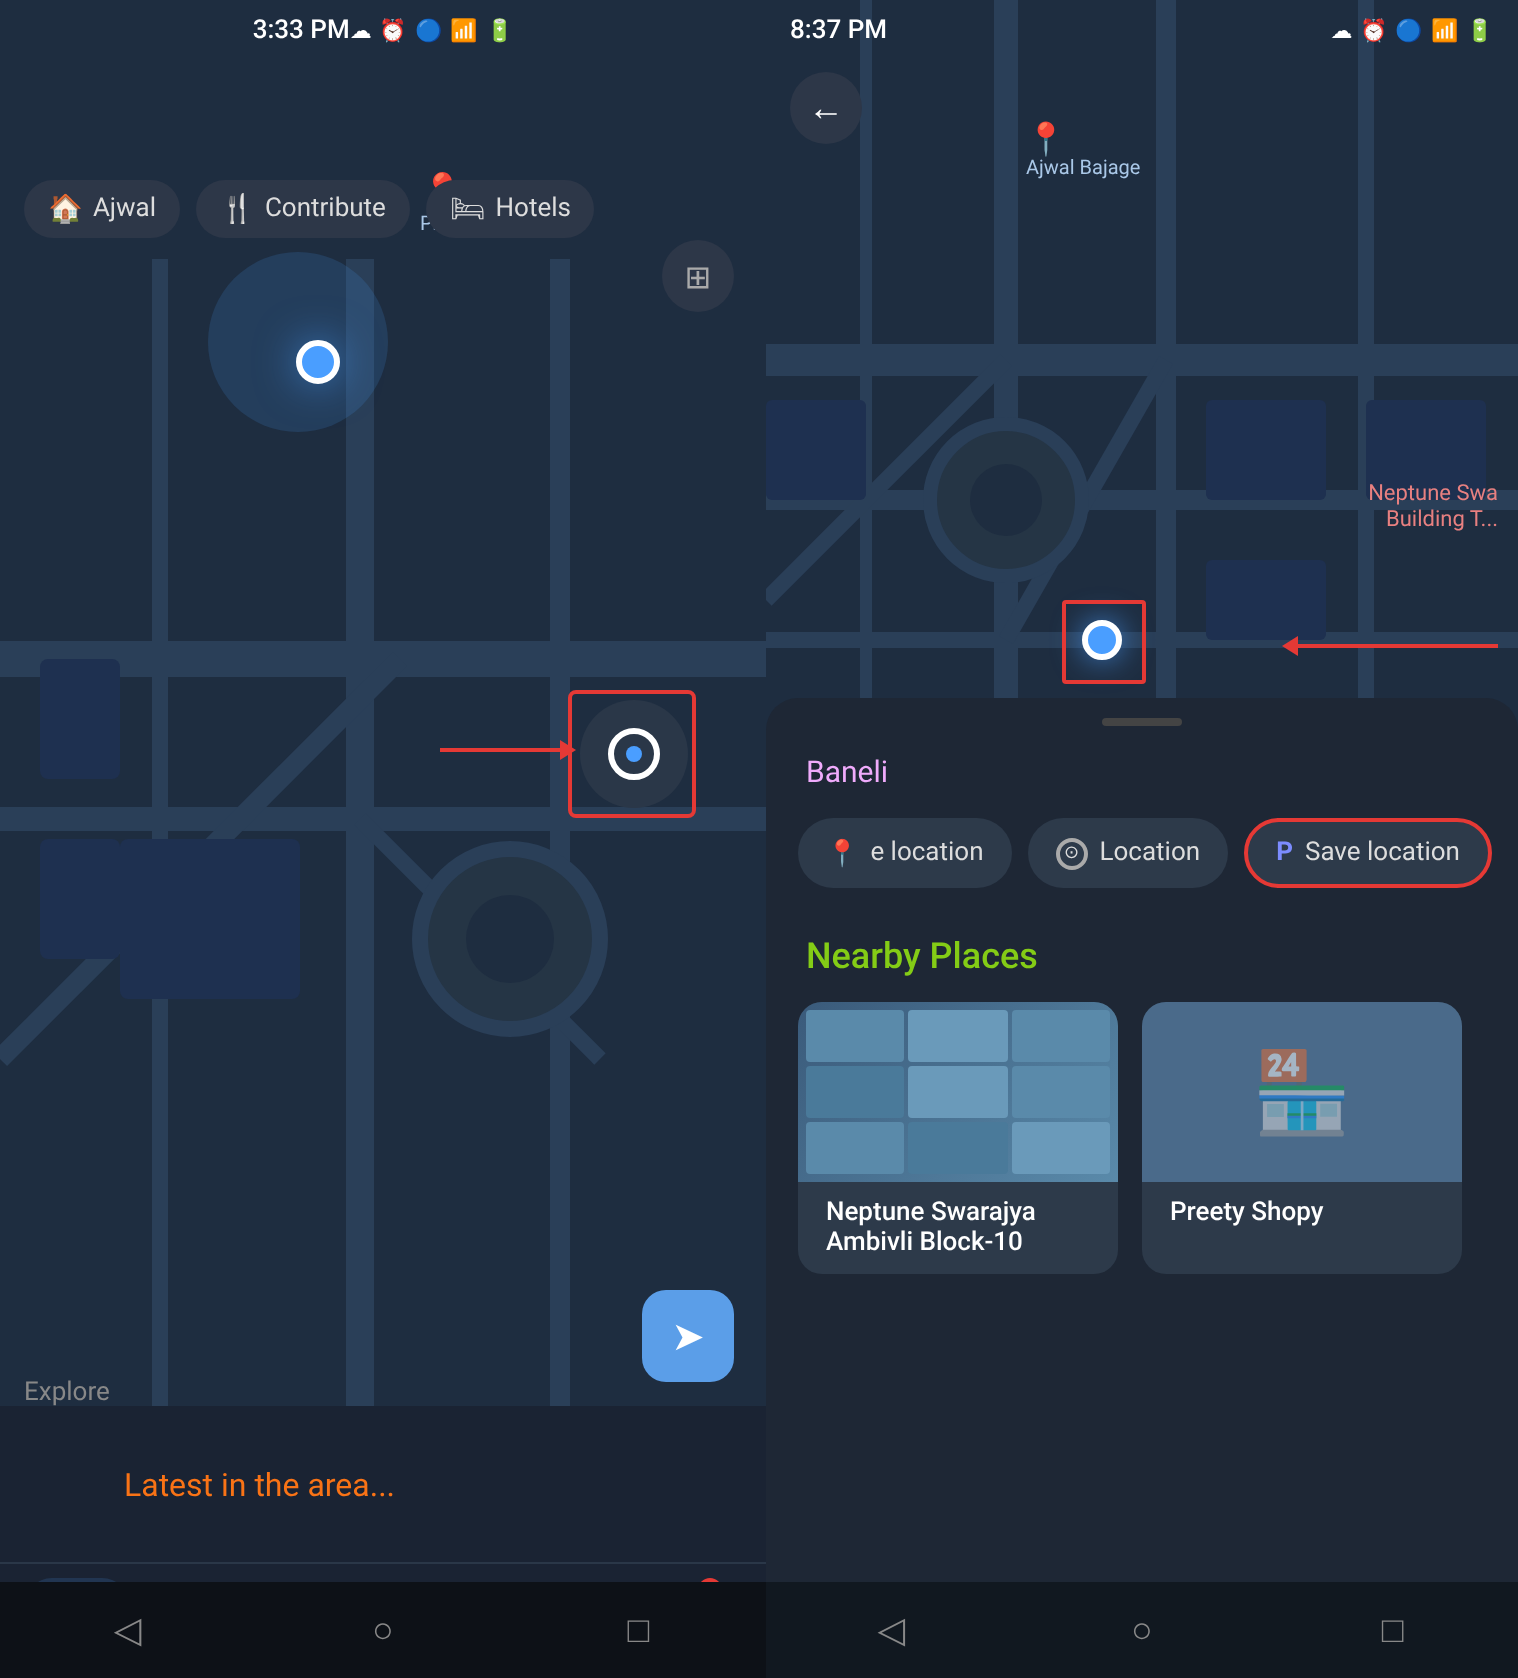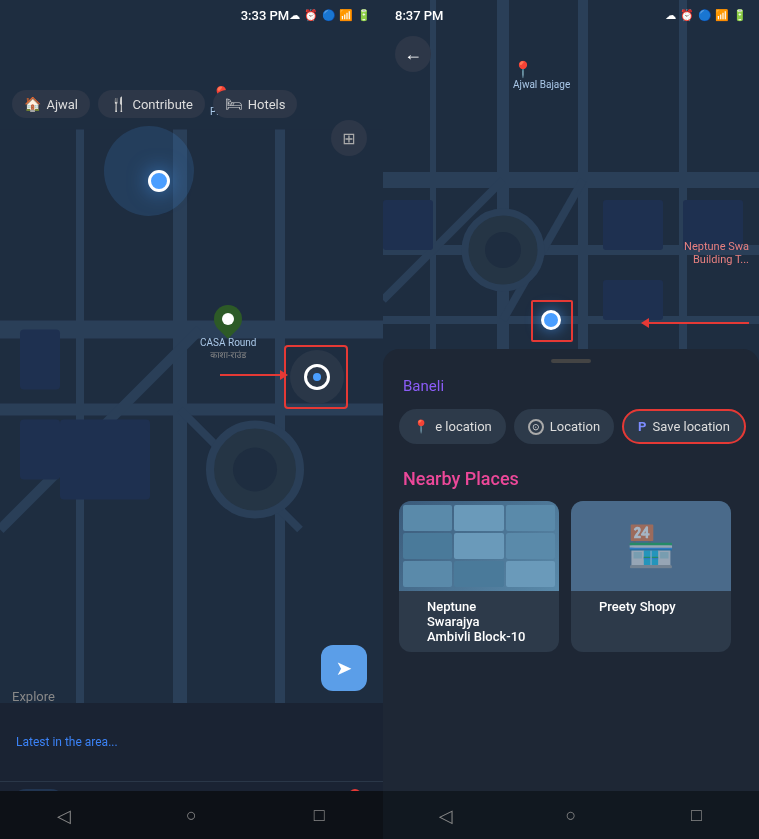--- a/index.html
+++ b/index.html
@@ -29,21 +29,21 @@
       background: #1e2d40;
     }
 
     
     .status-bar-left {
       position: absolute;
       top: 0; left: 0; right: 0;
       height: 30px;
       display: flex;
       align-items: center;
-      justify-content: flex-end;
+      justify-content: center;
       padding: 0 12px;
       z-index: 20;
     }
     .status-time {
       color: #fff;
       font-size: 13px;
       font-weight: 500;
     }
     .status-icons {
       display: flex;
@@ -241,23 +241,24 @@
       bottom: 58px;
       left: 0; right: 0;
       height: 78px;
       background: #1a2333;
       display: flex;
       align-items: center;
       padding: 0 16px;
       z-index: 20;
     }
     .latest-text {
-      color: #3b82f6;
-      font-size: 12px;
+      color: #f97316;
+      font-size: 16px;
       font-weight: 400;
+      margin-left: 46px;
     }
 
     
     .bottom-nav-left {
       position: absolute;
       bottom: 0; left: 0; right: 0;
       height: 58px;
       background: #1a2333;
       display: flex;
       align-items: center;
@@ -448,21 +449,21 @@
       border-radius: 2px;
       margin: 10px auto 14px;
     }
     .your-location-title {
       color: #fff;
       font-size: 24px;
       font-weight: 500;
       padding: 0 20px 4px;
     }
     .baneli-text {
-      color: #8b5cf6;
+      color: #f0abfc;
       font-size: 15px;
       padding: 0 20px 14px;
     }
 
     
     .action-chips {
       display: flex;
       gap: 8px;
       padding: 0 16px 16px;
       overflow-x: auto;
@@ -492,21 +493,21 @@
       border: 2px solid #aaa;
       border-radius: 50%;
       display: inline-flex;
       align-items: center;
       justify-content: center;
       font-size: 9px;
     }
 
     
     .nearby-title {
-      color: #ec4899;
+      color: #84cc16;
       font-size: 18px;
       font-weight: 500;
       padding: 8px 20px 12px;
     }
     .nearby-cards {
       display: flex;
       gap: 12px;
       padding: 0 16px;
       overflow-x: auto;
     }
@@ -526,21 +527,21 @@
     }
     .card-img-neptune {
       background: linear-gradient(135deg, #3a5a7a, #5a8aaa);
     }
     .card-img-preety {
       background: #4a6a8a;
     }
     .card-name {
       color: #fff;
       font-size: 13px;
-      padding: 8px 28px;
+      padding: 8px 14px;
       font-weight: 500;
     }
 
     
     .building-grid {
       position: absolute;
       top: 0; left: 0; right: 0; bottom: 0;
       display: grid;
       grid-template-columns: repeat(3, 1fr);
       grid-template-rows: repeat(3, 1fr);
@@ -668,27 +669,20 @@
   </div>
 
   <div class="preety-pin" style="position:absolute;top:85px;left:210px;z-index:15;">
     <div class="pin-icon">📍</div>
     <div style="color:#aac8e8;font-size:10px;line-height:1.2;">Preety S!</div>
   </div>
 
   <div class="location-pulse"></div>
   <div class="location-dot"></div>
 
-  <div style="position:absolute;top:305px;left:200px;z-index:15;text-align:center;">
-    <div style="width:28px;height:28px;background:#2d5a27;border-radius:50% 50% 50% 0;transform:rotate(-45deg);margin:0 auto 4px;display:flex;align-items:center;justify-content:center;">
-      <div style="width:12px;height:12px;background:#fff;border-radius:50%;transform:rotate(45deg);"></div>
-    </div>
-    <div style="color:#aac8e8;font-size:10px;">CASA Round</div>
-    <div style="color:#888;font-size:9px;">काशा-राउंड</div>
-  </div>
 
   <div class="crosshair-btn">
     <div class="crosshair-inner">
       <div class="crosshair-center"></div>
     </div>
   </div>
 
   <div class="red-box-left"></div>
 
   <div class="red-arrow-left">

